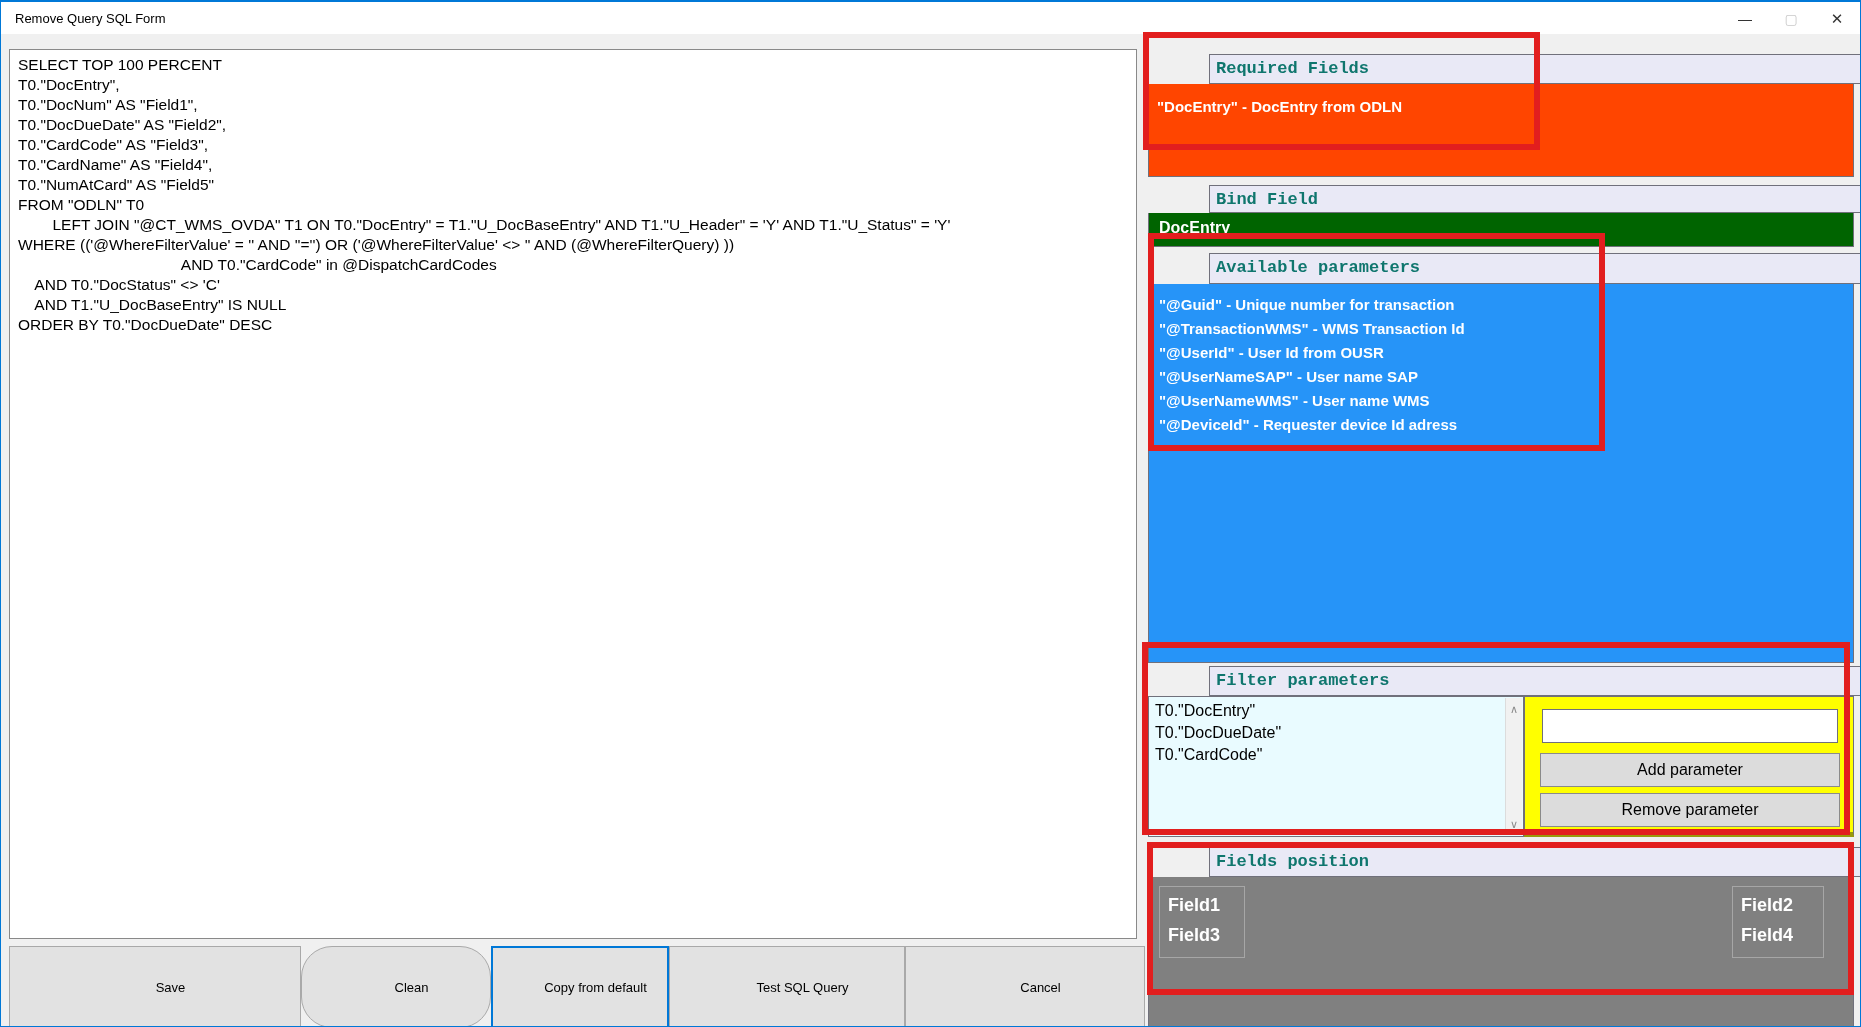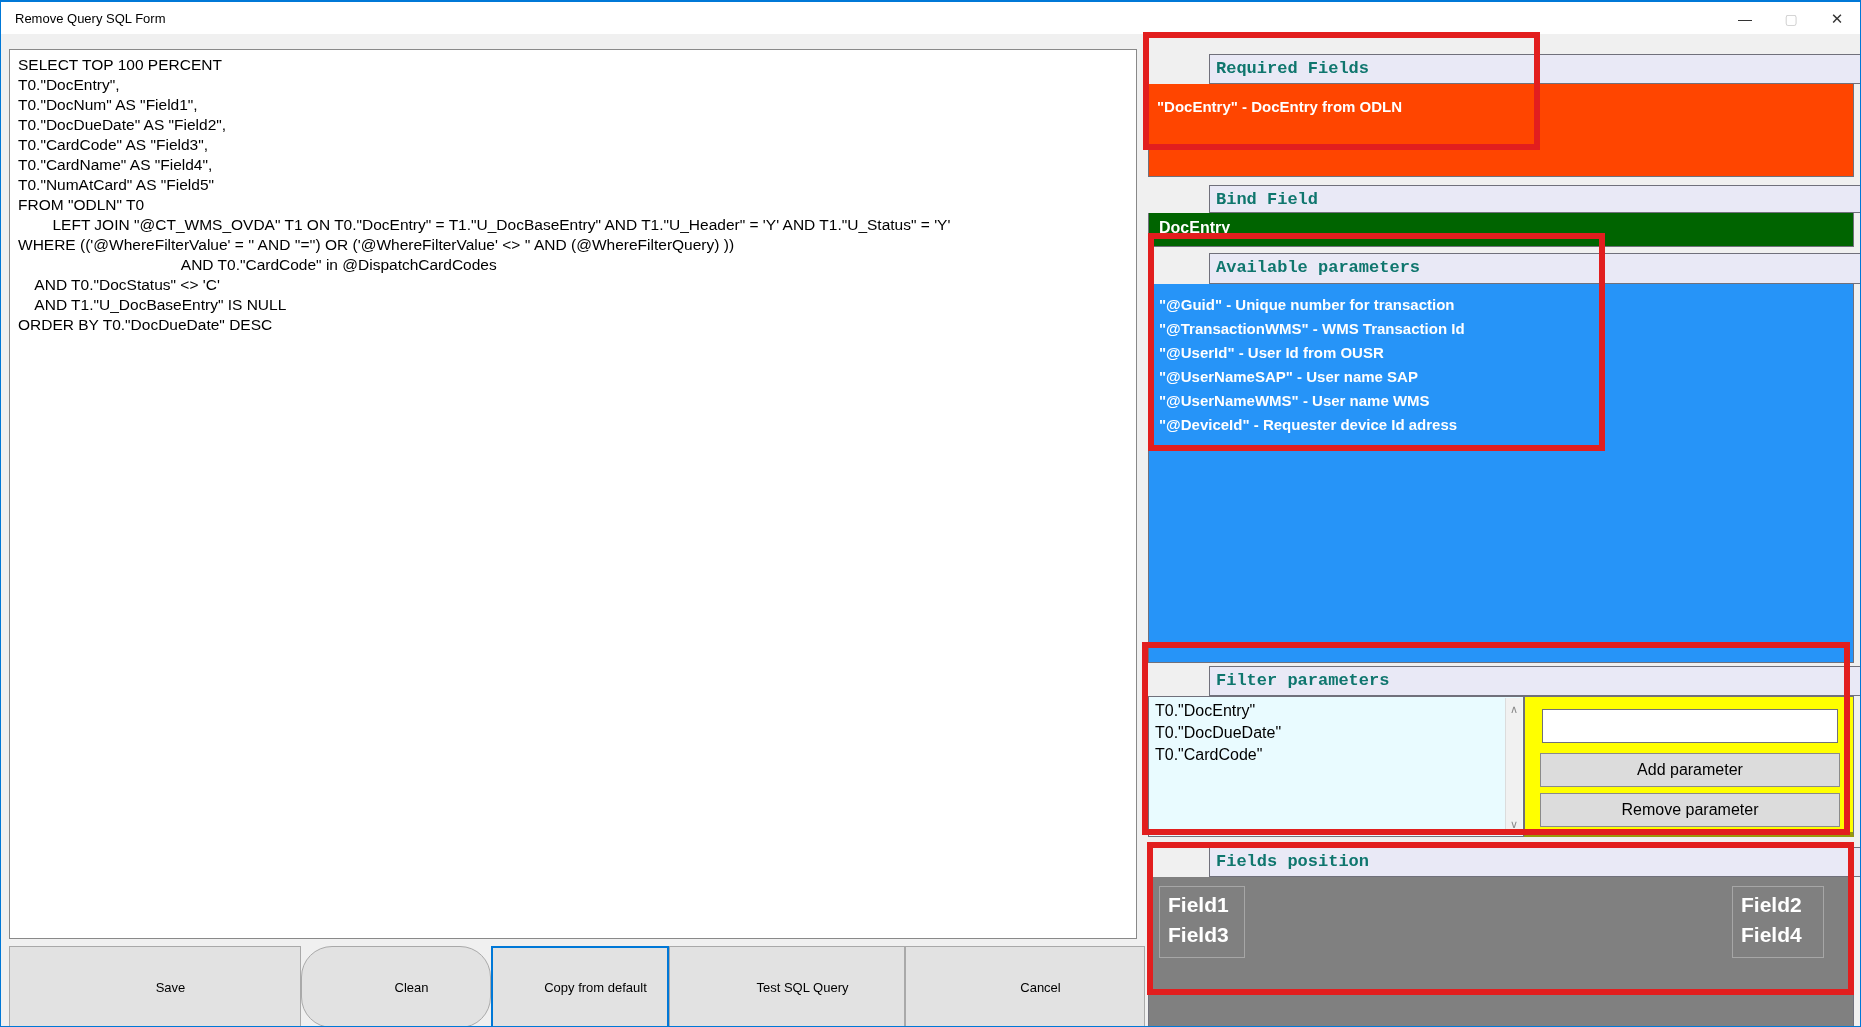--- a/index.html
+++ b/index.html
@@ -114,21 +114,21 @@
   }
   .param-btn.add { top: 56px; }
   .param-btn.remove { top: 96px; }
   
   .fields-gray {
     position: absolute; left: 1147px; top: 876px; width: 706px; height: 151px;
     background: var(--gray-panel, #808080); border: 1px solid #70707B; border-top: none;
   }
   .fieldbox {
     position: absolute; border: 1px solid #A6A6A6;
-    color: #fff; font-weight: bold; font-size: 21px; line-height: 30px;
+    color: #fff; font-weight: bold; font-size: 18px; line-height: 30px;
     padding: 3px 8px;
   }
   .fieldbox.left  { left: 10px; top: 9px; width: 86px;  height: 72px; }
   .fieldbox.right { left: 583px; top: 9px; width: 92px; height: 72px; }
   
   .ann {
     position: absolute; border: 6px solid var(--annotation-red, #E21E1E);
     background: transparent; pointer-events: none; z-index: 50;
   }
   .ann.r1 { left: 1142px; top: 31px;  width: 397px; height: 118px; }

